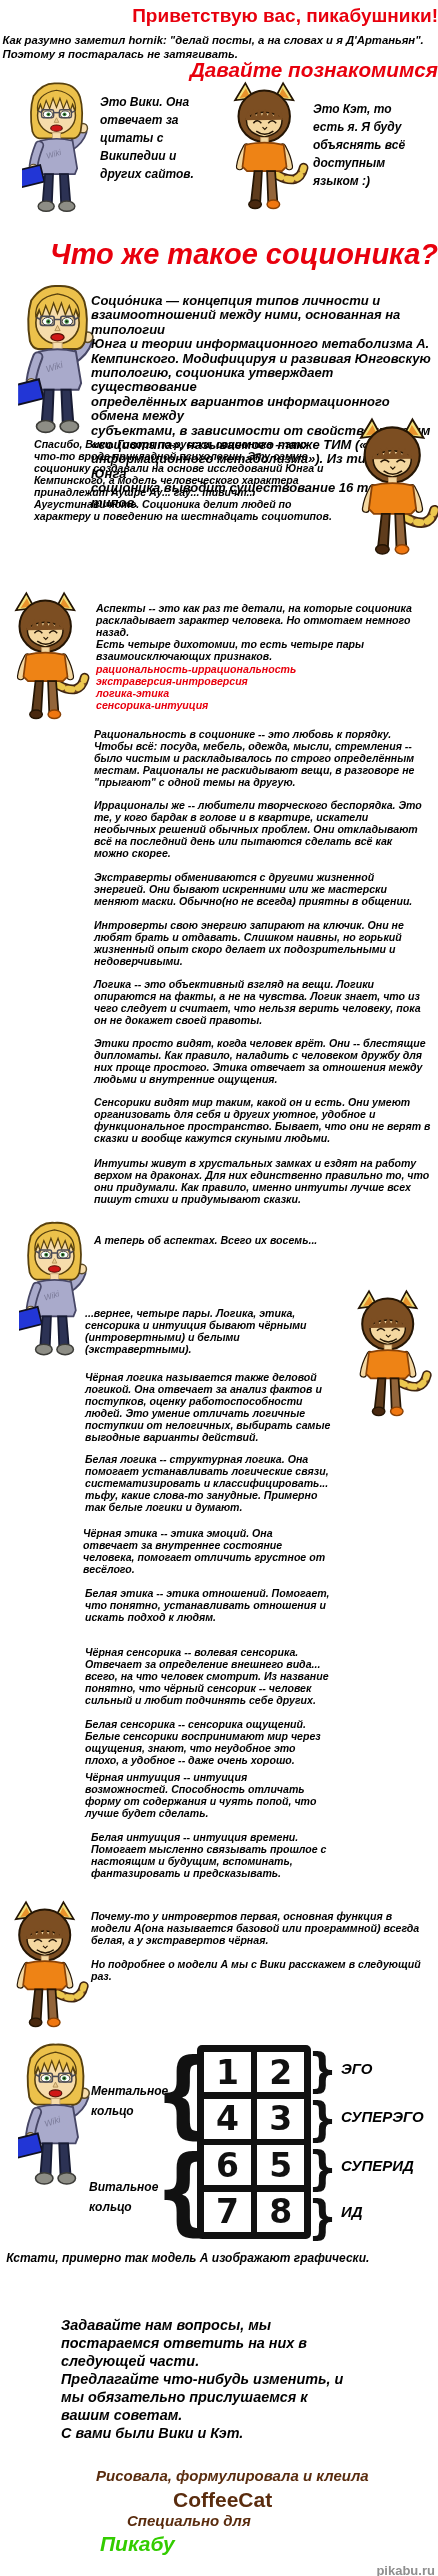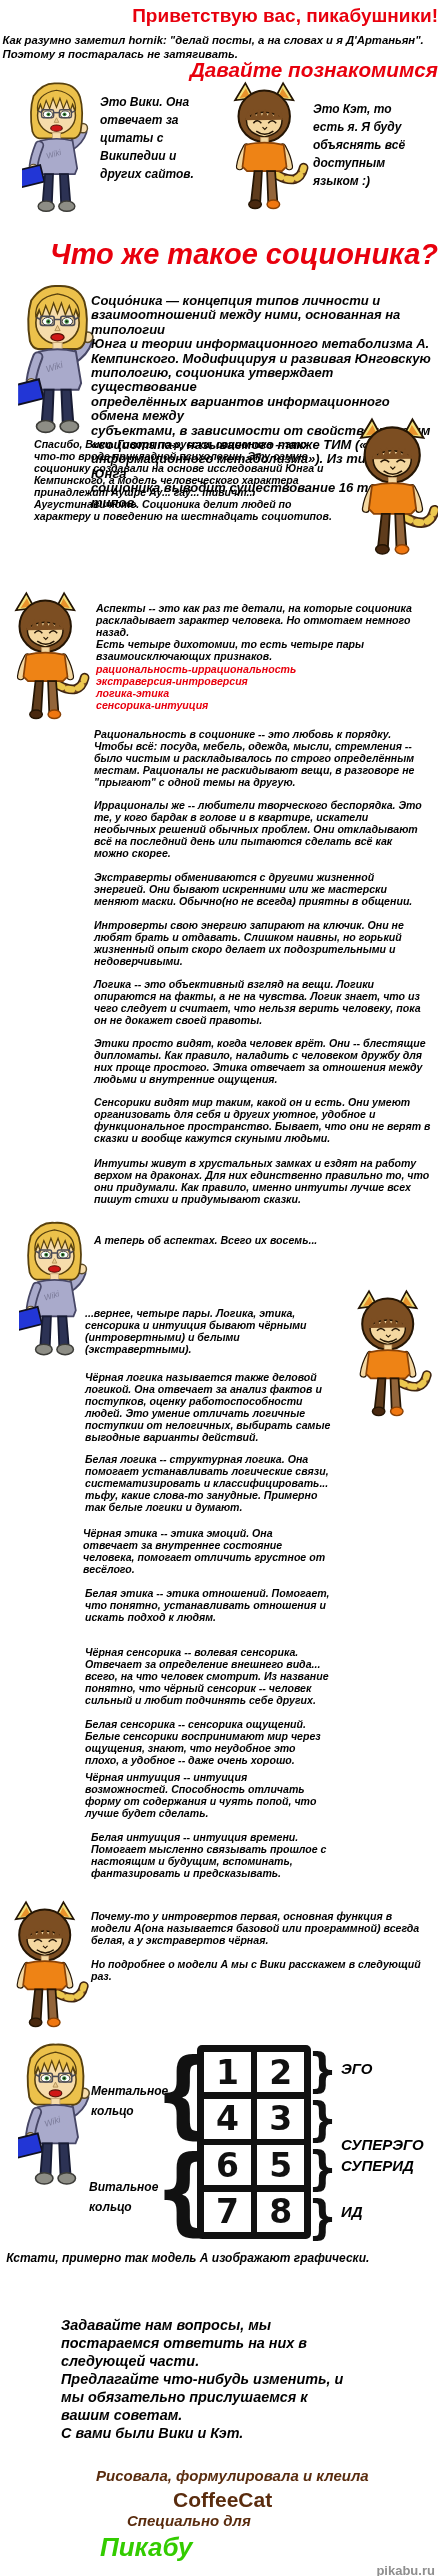--- a/index.html
+++ b/index.html
@@ -20,21 +20,21 @@
   .red-t { color:var(--red); }
   .intro-t { font-size:11.3px; font-weight:bold; font-style:italic; line-height:14.4px; white-space:pre-line; }
   .char-t { font-size:12px; font-weight:bold; font-style:italic; line-height:18px; white-space:pre-line; }
   .def-t { font-size:13px; font-weight:bold; font-style:italic; line-height:14.4px; white-space:pre-line; }
   .outro-t { font-size:14.4px; font-weight:bold; font-style:italic; line-height:18px; white-space:pre-line; }
   .caption-t { font-size:12px; font-weight:bold; font-style:italic; }
   .ring-t { font-size:12px; font-weight:bold; font-style:italic; line-height:20px; white-space:pre-line; }
   .group-t { font-size:15px; font-weight:bold; font-style:italic; }
   .credit-1 { font-size:15px; font-weight:bold; font-style:italic; color:var(--brown);margin-left:11px; }
   .credit-name { font-size:21px; font-weight:bold; color:var(--brown); }
-  .credit-site { font-size:26px; font-weight:bold; font-style:italic; color:var(--green); }
+  .credit-site { font-size:21px; font-weight:bold; font-style:italic; color:var(--green); }
   .watermark-t { font-size:13px; font-weight:bold; color:var(--grey); text-shadow:0 0 1.3px #fff, 0.6px 0.6px 0 #fff; }
   .grid {
     display:grid; grid-template-columns:1fr 1fr; grid-auto-rows:1fr;
     background:#111; gap:6.3px; padding:6.9px; border-radius:5px; box-sizing:border-box;
   }
   .cell {
     background:#fff; display:flex; align-items:center; justify-content:center;
     font-family:"DejaVu Sans", sans-serif; font-weight:bold; font-size:33px; color:#111;
   }
   .brace {
@@ -287,21 +287,21 @@
     <div class="cell">7</div>
     <div class="cell">8</div>
   </div>
 
   <div class="abs brace" style="left:312px; top:2045px; width:21px; height:49px; font-size:46px; transform:scaleX(0.9);">}</div>
   <div class="abs brace" style="left:312px; top:2094px; width:21px; height:49px; font-size:46px; transform:scaleX(0.9);">}</div>
   <div class="abs brace" style="left:312px; top:2143px; width:21px; height:49px; font-size:46px; transform:scaleX(0.9);">}</div>
   <div class="abs brace" style="left:312px; top:2192px; width:21px; height:49px; font-size:46px; transform:scaleX(0.9);">}</div>
 
   <div class="abs group-t" style="left:341px; top:2060px;">ЭГО</div>
-  <div class="abs group-t" style="left:341px; top:2108px;margin-top:28px;">СУПЕРЭГО</div>
+  <div class="abs group-t" style="left:341px; top:2108px;">СУПЕРЭГО</div>
   <div class="abs group-t" style="left:341px; top:2157px;">СУПЕРИД</div>
   <div class="abs group-t" style="left:341px; top:2203px;">ИД</div>
 
   <div class="abs outro-t" style="left:61px; top:2316px; width:350px;">Задавайте нам вопросы, мы
 постараемся ответить на них в
 следующей части.
 Предлагайте что-нибудь изменить, и
 мы обязательно прислушаемся к
 вашим советам.
 С вами были Вики и Кэт.</div>

